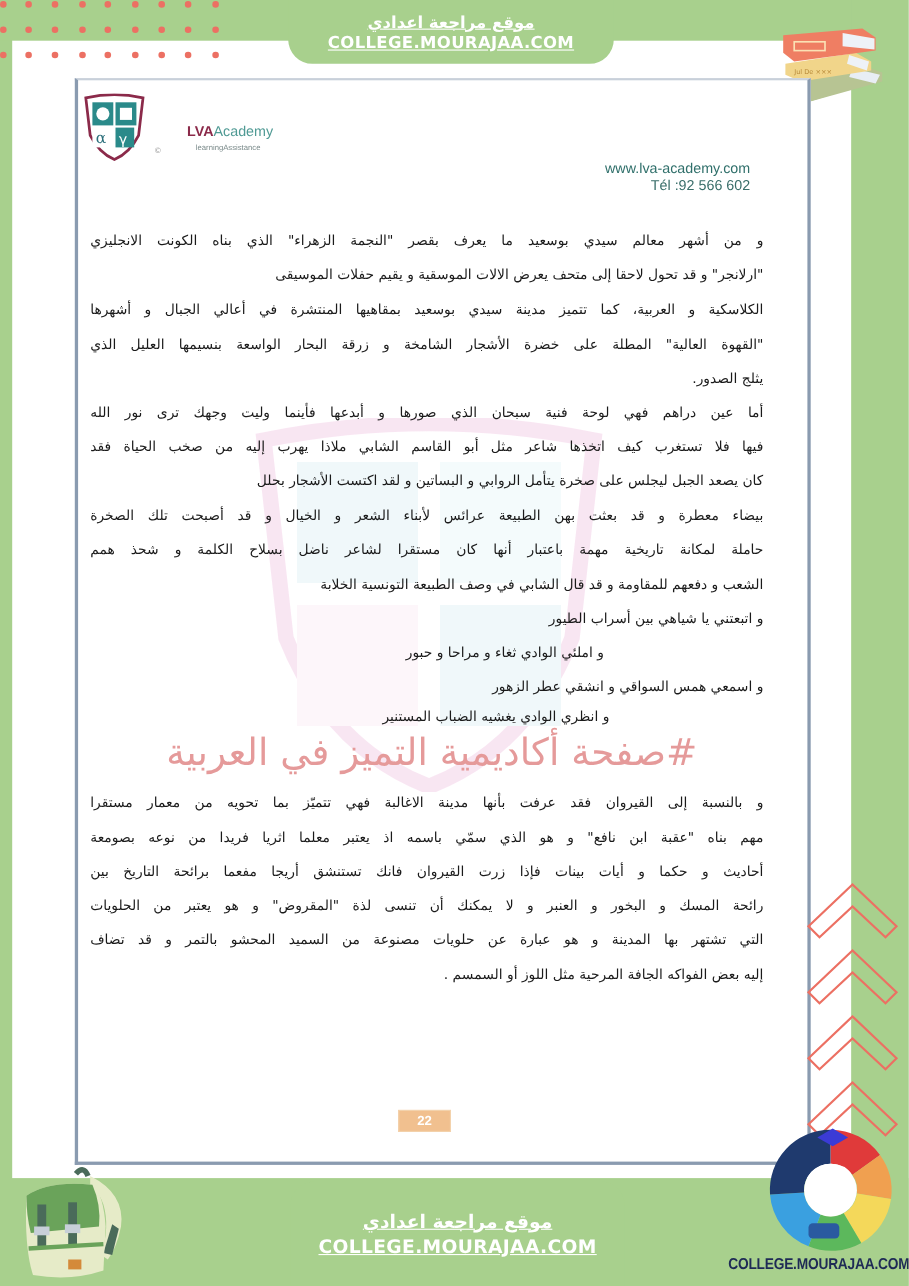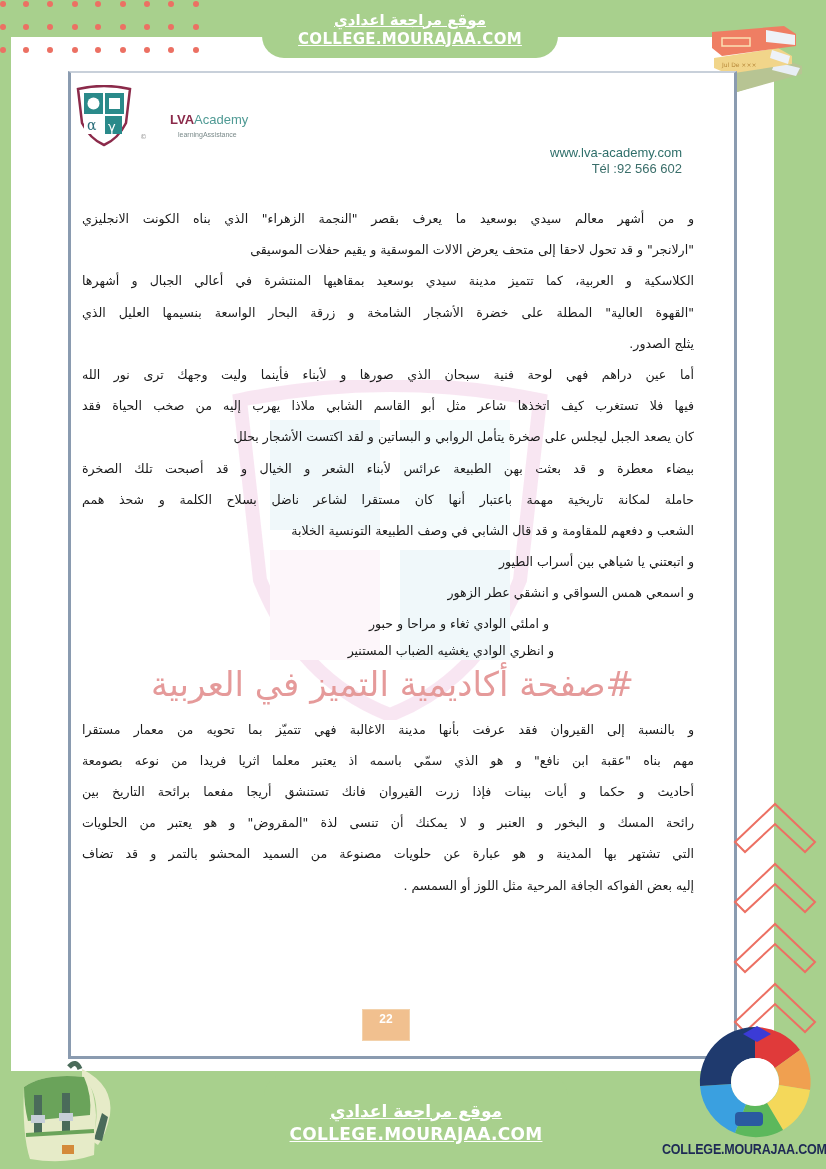--- a/index.html
+++ b/index.html
@@ -43,21 +43,21 @@
   .body-text { position: absolute; left: 82px; top: 203px; width: 612px; direction: rtl; text-align: justify; font-family: "DejaVu Sans", sans-serif; font-size: 12.6px; color: #1a1a1a; }
   .line { height: 31.2px; line-height: 31.2px; white-space: nowrap; overflow: hidden; text-align-last: justify; }
   .line.short { text-align-last: right; }
   .verse { height: 31.2px; line-height: 31.2px; white-space: nowrap; }
   .verse.indent1 { padding-right: 0; }
   .verse.indent2 { padding-right: 145px; }
   .verse.indent3 { padding-right: 140px; }
   .hashtag { height: 44px; line-height: 44px; font-size: 34px; color: #e59a9a; text-align: right; padding-right: 60px; white-space: nowrap; font-family: "DejaVu Sans", sans-serif; }
   .gap { height: 8px; }
 
-  .page-number { position: absolute; left: 362px; top: 1009px; width: 48px; height: 32px; background: #f1c08f; border: 1px solid #f3d2ac; color: #ffffff; font-size: 12px; font-weight: bold; text-align: center; line-height: 19px; font-family: "Liberation Sans", sans-serif; }
+  .page-number { position: absolute; left: 362px; top: 1009px; width: 48px; height: 20px; background: #f1c08f; border: 1px solid #f3d2ac; color: #ffffff; font-size: 12px; font-weight: bold; text-align: center; line-height: 19px; font-family: "Liberation Sans", sans-serif; }
 
   
   .books { position: absolute; left: 700px; top: 12px; width: 110px; height: 85px; }
   .backpack { position: absolute; left: 14px; top: 1055px; width: 100px; height: 112px; }
   .chevrons { position: absolute; left: 733px; top: 790px; width: 88px; height: 250px; }
   .wheel { position: absolute; left: 694px; top: 1024px; width: 122px; height: 118px; }
   .wheel-label { position: absolute; left: 662px; top: 1142px; width: 164px; text-align: center; font-family: "Liberation Sans", sans-serif; font-weight: bold; font-size: 12.5px; color: #1e2a55; letter-spacing: -0.2px; transform: scaleY(1.15); }
 </style>
 </head>
 <body>
@@ -143,30 +143,30 @@
   <div>Tél :92 566 602</div>
 </div>
 
 <div class="body-text">
   <div class="line">و من أشهر معالم سيدي بوسعيد ما يعرف بقصر "النجمة الزهراء" الذي بناه الكونت الانجليزي</div>
   <div class="line" style="text-align-last:right">"ارلانجر" و قد تحول لاحقا إلى متحف يعرض الالات الموسقية و يقيم حفلات الموسيقى</div>
   <div class="line">الكلاسكية و العربية، كما تتميز مدينة سيدي بوسعيد بمقاهيها المنتشرة في أعالي الجبال و أشهرها</div>
   <div class="line">"القهوة العالية" المطلة على خضرة الأشجار الشامخة و زرقة البحار الواسعة بنسيمها العليل الذي</div>
   <div class="line short">يثلج الصدور.</div>
 
-  <div class="line">أما عين دراهم فهي لوحة فنية سبحان الذي صورها و لأبناء فأينما وليت وجهك ترى نور الله</div>
+  <div class="line">أما عين دراهم فهي لوحة فنية سبحان الذي صورها و أبدعها فأينما وليت وجهك ترى نور الله</div>
   <div class="line">فيها فلا تستغرب كيف اتخذها شاعر مثل أبو القاسم الشابي ملاذا يهرب إليه من صخب الحياة فقد</div>
   <div class="line" style="text-align-last:right">كان يصعد الجبل ليجلس على صخرة يتأمل الروابي و البساتين و لقد اكتست الأشجار بحلل</div>
   <div class="line">بيضاء معطرة و قد بعثت بهن الطبيعة عرائس لأبناء الشعر و الخيال و قد أصبحت تلك الصخرة</div>
   <div class="line">حاملة لمكانة تاريخية مهمة باعتبار أنها كان مستقرا لشاعر ناضل بسلاح الكلمة و شحذ همم</div>
   <div class="line short">الشعب و دفعهم للمقاومة و قد قال الشابي في وصف الطبيعة التونسية الخلابة</div>
 
   <div class="verse indent1">و اتبعتني يا شياهي بين أسراب الطيور</div>
+  <div class="verse indent2">و املئي الوادي ثغاء و مراحا و حبور</div>
   <div class="verse indent1">و اسمعي همس السواقي و انشقي عطر الزهور</div>
-  <div class="verse indent2">و املئي الوادي ثغاء و مراحا و حبور</div>
   <div class="verse indent3" style="height:22px;line-height:22px">و انظري الوادي يغشيه الضباب المستنير</div>
 
   <div class="hashtag">#صفحة أكاديمية التميز في العربية</div>
   <div class="gap"></div>
 
   <div class="line">و بالنسبة إلى القيروان فقد عرفت بأنها مدينة الاغالبة فهي تتميّز بما تحويه من معمار مستقرا</div>
   <div class="line">مهم بناه "عقبة ابن نافع" و هو الذي سمّي باسمه اذ يعتبر معلما اثريا فريدا من نوعه بصومعة</div>
   <div class="line">أحاديث و حكما و أيات بينات فإذا زرت القيروان فانك تستنشق أريجا مفعما برائحة التاريخ بين</div>
   <div class="line">رائحة المسك و البخور و العنبر و لا يمكنك أن تنسى لذة "المقروض" و هو يعتبر من الحلويات</div>
   <div class="line">التي تشتهر بها المدينة و هو عبارة عن حلويات مصنوعة من السميد المحشو بالتمر و قد تضاف</div>

